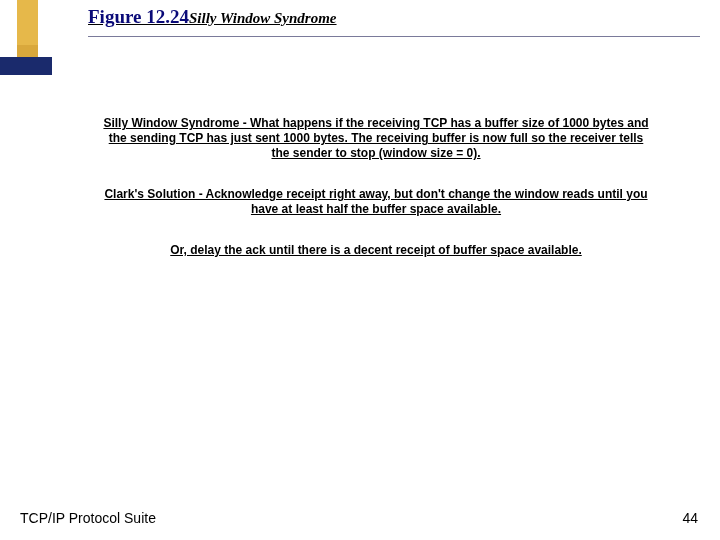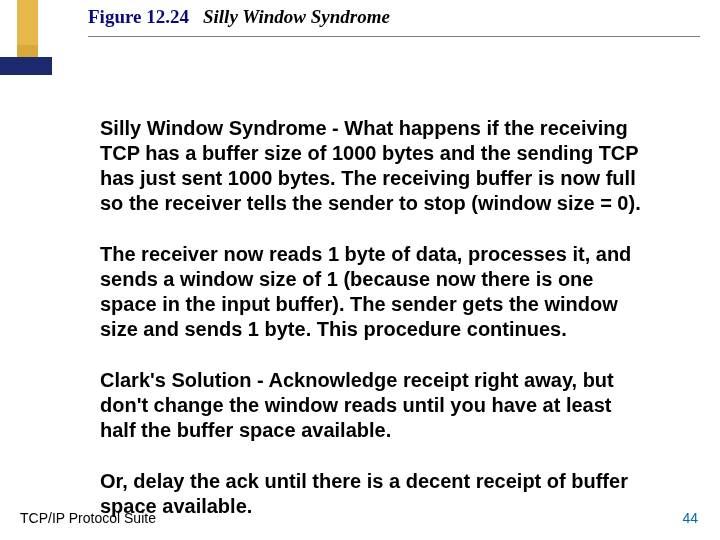--- a/index.html
+++ b/index.html
@@ -39,34 +39,34 @@
   }
 
   
   .title-row {
     position: absolute;
     left: 88px;
     top: 6px;
     right: 20px;
     display: flex;
     align-items: baseline;
-    gap: 14px;
+    text-decoration: underline;
   }
   .figure-label {
     font-family: "Times New Roman", Times, serif;
     font-weight: bold;
     font-size: 19px;
     color: #0a0a78;
     white-space: nowrap;
   }
   .figure-title {
     font-family: "Times New Roman", Times, serif;
     font-weight: bold;
     font-style: italic;
-    font-size: 19px;
+    font-size: 15px;
     color: #000000;
     text-align: center;
   }
 
   
   .hr-line {
     position: absolute;
     left: 88px;
     right: 20px;
     top: 36px;
@@ -75,58 +75,58 @@
   }
 
   
   .body {
     position: absolute;
     left: 100px;
     right: 68px;
     top: 116px;
   }
   .para {
-    font-size: 20px;
+    font-size: 12px;
     font-weight: bold;
     line-height: 1.25;
     margin: 0 0 26px 0;
-    text-align: left;
+    text-align: center;
+    text-decoration: underline;
   }
 
   
   .footer-left {
     position: absolute;
     left: 20px;
     bottom: 14px;
     font-size: 14px;
     color: #000000;
   }
   .footer-right {
     position: absolute;
     right: 22px;
     bottom: 14px;
     font-size: 14px;
-    color: #0369a1;
+    color: #000000;
   }
 </style>
 </head>
 <body>
 
 <div class="corner-gold-top"></div>
 <div class="corner-gold-bottom"></div>
 <div class="corner-navy"></div>
 
 <div class="title-row">
   <span class="figure-label">Figure 12.24</span>
   <span class="figure-title">Silly Window Syndrome</span>
 </div>
 
 <div class="hr-line"></div>
 
 <div class="body">
   <p class="para">Silly Window Syndrome - What happens if the receiving TCP has a buffer size of 1000 bytes and the sending TCP has just sent 1000 bytes.  The receiving buffer is now full so the receiver tells the sender to stop (window size = 0).</p>
-  <p class="para">The receiver now reads 1 byte of data, processes it, and sends a window size of 1 (because now there is one space in the input buffer).  The sender gets the window size and sends 1 byte.  This procedure continues.</p>
   <p class="para">Clark's Solution - Acknowledge receipt right away, but don't change the window reads until you have at least half the buffer space available.</p>
   <p class="para">Or, delay the ack until there is a decent receipt of buffer space available.</p>
 </div>
 
 <div class="footer-left">TCP/IP Protocol Suite</div>
 <div class="footer-right">44</div>
 
 </body></html>

